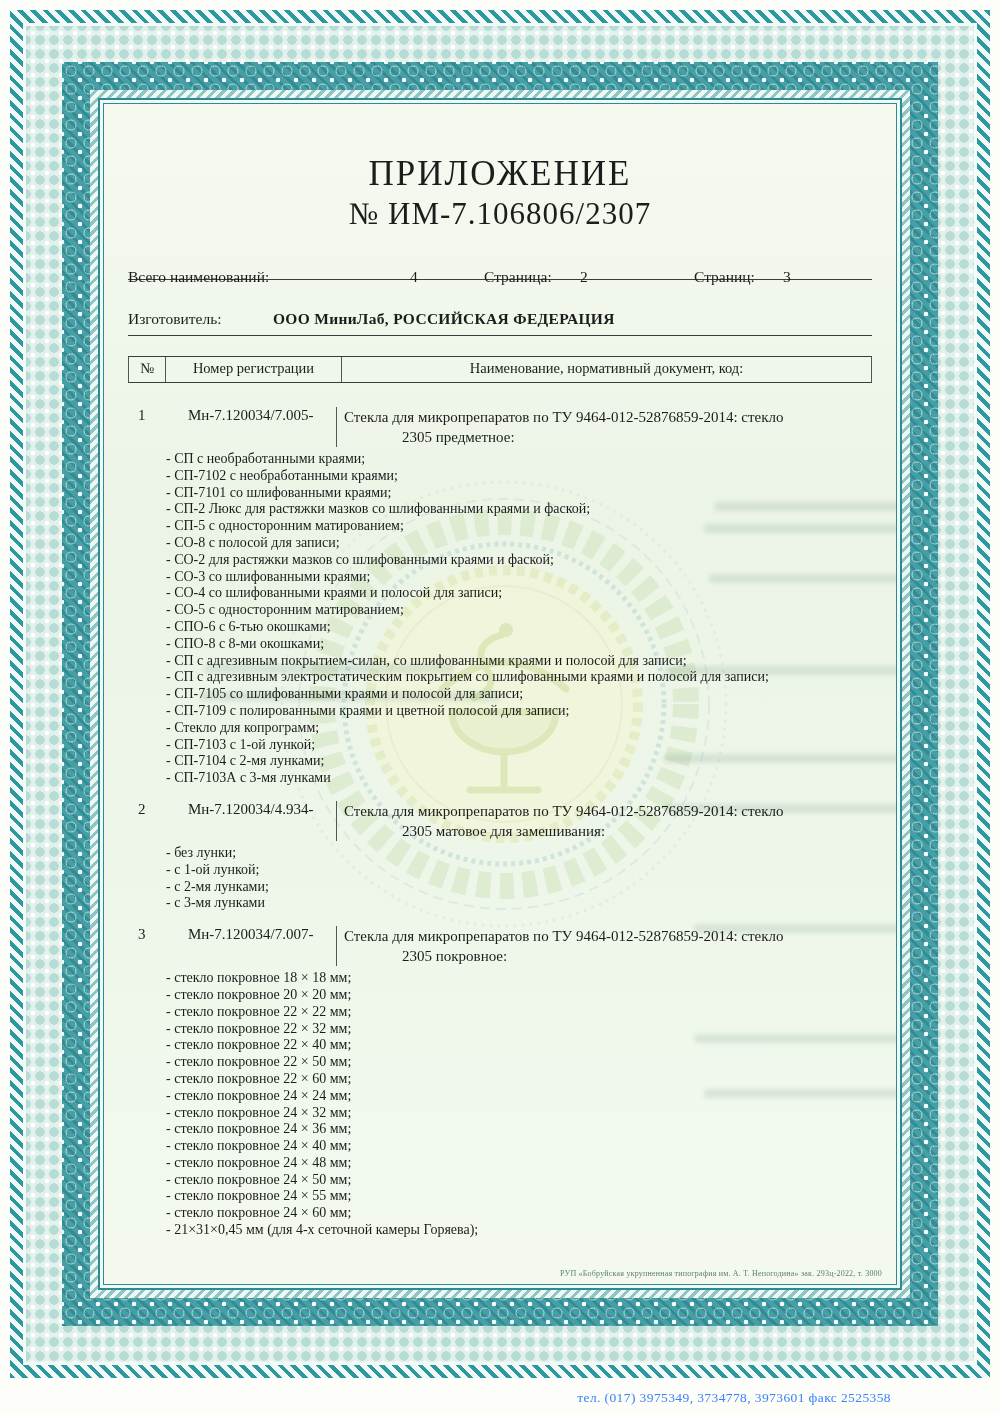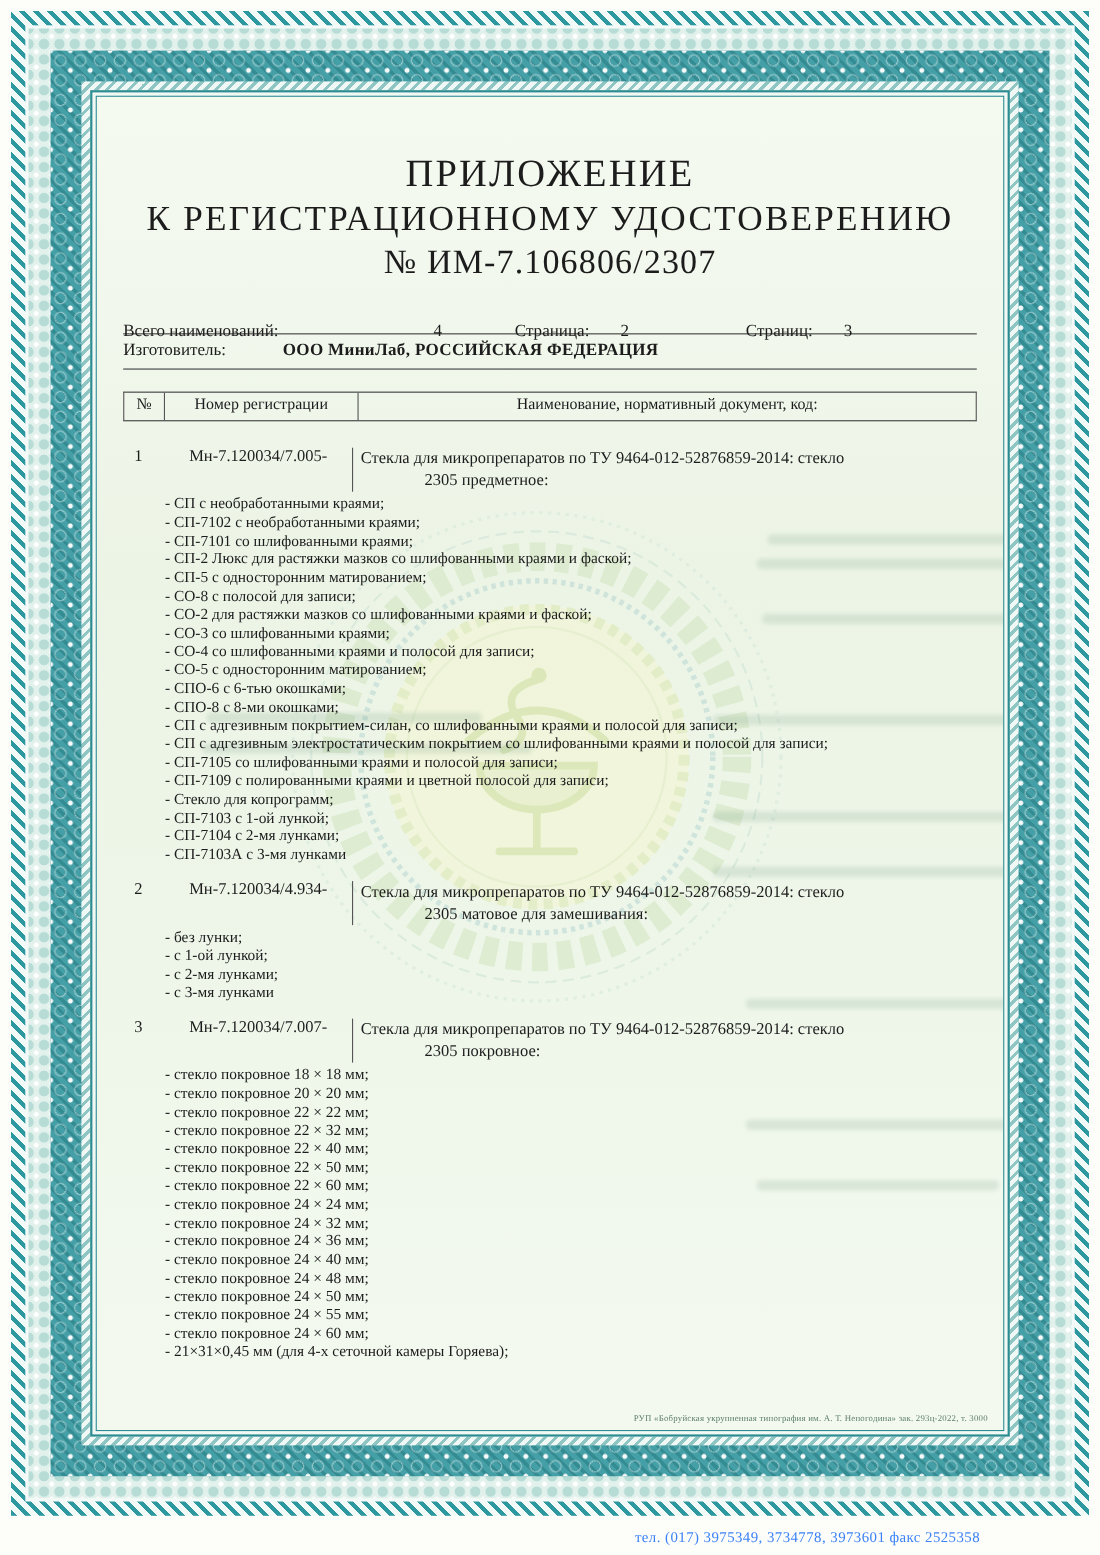--- a/index.html
+++ b/index.html
@@ -7,21 +7,21 @@
   .page {
     position:relative; width:1000px; height:1414px;
     background:#fdfdfa; overflow:hidden;
     font-family:"Liberation Serif", serif; color:#1c1c1c;
   }
   
   .b1 { position:absolute; left:10px; top:10px; right:10px; bottom:36px;
         padding:13px;
         background:repeating-linear-gradient(45deg,#2e98a0 0 4px,#f2faf8 4px 9px); }
   .b2 { height:100%; padding:3px; background:#f4faf8; }
-  .b3 { height:100%; padding:20px; background-color:#e2f1ec;
+  .b3 { height:100%; padding:36px; background-color:#e2f1ec;
         background-image:
           radial-gradient(circle,#ffffff 2px,transparent 2.6px),
           radial-gradient(circle,#b7dcd6 4.5px,transparent 5px);
         background-size:14px 14px,14px 14px;
         background-position:0 0,7px 7px; }
   .b4 { height:100%; padding:28px; background-color:#459fa6;
         background-image:
           radial-gradient(circle,rgba(255,255,255,.95) 2px,transparent 2.6px),
           radial-gradient(circle,transparent 4.4px,rgba(255,255,255,.55) 4.6px,transparent 6.2px),
           repeating-linear-gradient(45deg,rgba(21,104,111,.35) 0 3px,transparent 3px 8px);
@@ -58,21 +58,21 @@
   .t2 { font-size:32px; letter-spacing:2px; line-height:40px; }
   .t3 { font-size:31px; letter-spacing:1px; line-height:40px; }
 
   .meta { position:relative; height:24px; margin-top:22px;
           border-bottom:1.6px solid #3c3c3c; font-size:15.5px; }
   .meta span { position:absolute; top:12px; white-space:nowrap; }
   .m-l1 { left:0; }   .m-v1 { left:282px; }
   .m-l2 { left:356px; } .m-v2 { left:452px; }
   .m-l3 { left:566px; } .m-v3 { left:655px; }
 
-  .manu { position:relative; height:28px; margin-top:4px;
+  .manu { position:relative; height:28px; margin-top:28px;
           border-bottom:1.6px solid #3c3c3c; font-size:15.5px; }
   .manu .lab { position:absolute; left:0; top:2px; }
   .manu .val { position:absolute; left:145px; top:2px; font-weight:bold; letter-spacing:.3px; }
 
   .thead { display:grid; grid-template-columns:36px 176px 1fr; margin-top:20px;
            border-top:1.4px solid #3c3c3c; border-bottom:1.4px solid #3c3c3c;
            border-left:1px solid #555; border-right:1px solid #555;
            font-size:14.5px; }
   .thead .th { padding:3px 2px 5px 2px; text-align:center; white-space:nowrap; }
   .thead .th + .th { border-left:1px solid #555; }
@@ -135,21 +135,20 @@
                 <div class="bleed bl7"></div>
                 <div class="bleed bl8"></div>
                 <div class="bleed bl9"></div>
                 <div class="bleed bl10"></div>
                 <div class="bleed bl11"></div>
 
                 <div class="doc">
 
                   <div class="title">
                     <div class="t1">ПРИЛОЖЕНИЕ</div>
-                    <div class="t2">К РЕГИСТРАЦИОННОМУ УДОСТОВЕРЕНИЮ</div>
                     <div class="t3">№ ИМ-7.106806/2307</div>
                   </div>
 
                   <div class="meta">
                     <span class="m-l1">Всего наименований:</span>
                     <span class="m-v1">4</span>
                     <span class="m-l2">Страница:</span>
                     <span class="m-v2">2</span>
                     <span class="m-l3">Страниц:</span>
                     <span class="m-v3">3</span>

